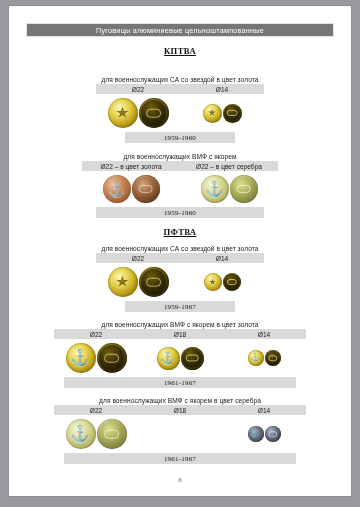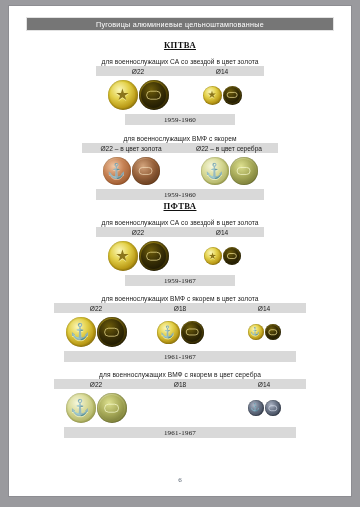--- a/index.html
+++ b/index.html
@@ -20,21 +20,21 @@
     width: 344px;
     height: 492px;
     background: #ffffff;
     border: 1px solid #8d8d92;
     box-sizing: border-box;
     overflow: hidden;
   }
 
   
   .banner {
-    margin: 11px auto 0 auto;
+    margin: 17px auto 0 auto;
     width: 308px;
     height: 14px;
     background: #767676;
     border: 1px solid #e2e2e2;
     box-sizing: border-box;
     display: flex;
     align-items: center;
     justify-content: center;
   }
   .banner span {
@@ -220,21 +220,21 @@
 <body>
 
 <div class="page">
 
   <div class="banner">
     <span>Пуговицы алюминиевые цельноштампованные</span>
   </div>
 
   <div id="sections-host">
       <div style="margin-top: 9px;">
-        <div class="group-title" style="margin-bottom: 8px;">КПТВА</div>
+        <div class="group-title" style="margin-bottom: 20px;">КПТВА</div>
         <div class="subtitle">для военнослужащих СА со звездой в цвет золота</div>
         <div class="size-bar" style="width: 168px;">
           <div class="size-cell">Ø22</div>
           <div class="size-cell">Ø14</div>
         </div>
         <div class="btn-row" style="width: 168px; height: 38px;">
           <div class="btn-col">
             <div class="btn gold" style="width: 30px; height: 30px;">
               <div class="rim"></div>
               <div class="emblem em-gold" style="font-size: 16px;">★</div>
@@ -284,21 +284,21 @@
             <div class="btn silver-olive-dark" style="width: 28px; height: 28px;">
               <div class="rim"></div>
               <div class="shank ol"></div>
             </div>
           </div>
         </div>
         <div class="date-bar" style="width: 168px;">
           <span>1959-1960</span>
         </div>
       </div>
-      <div style="margin-top: 1px;">
+      <div style="margin-top: 9px;">
         <div class="group-title" style="margin-bottom: 8px;">ПФТВА</div>
         <div class="subtitle">для военнослужащих СА со звездой в цвет золота</div>
         <div class="size-bar" style="width: 168px;">
           <div class="size-cell">Ø22</div>
           <div class="size-cell">Ø14</div>
         </div>
         <div class="btn-row" style="width: 168px; height: 38px;">
           <div class="btn-col">
             <div class="btn gold" style="width: 30px; height: 30px;">
               <div class="rim"></div>

